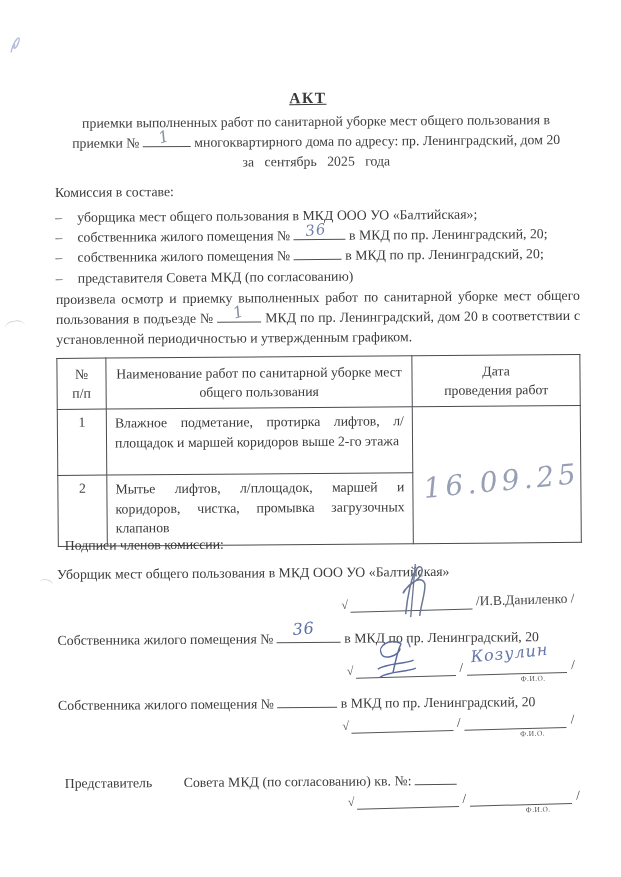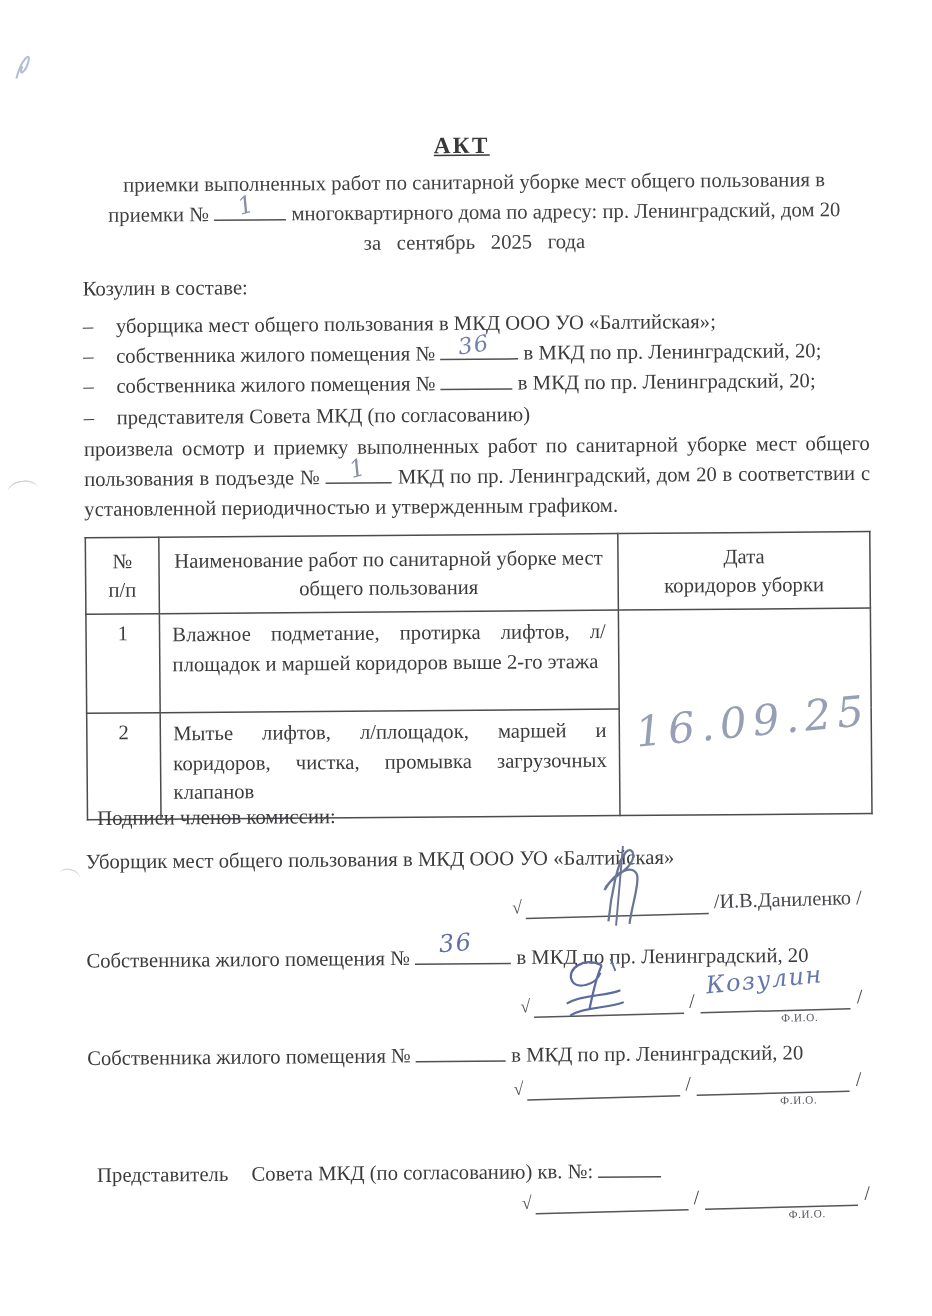--- a/index.html
+++ b/index.html
@@ -37,21 +37,21 @@
   td.cdate{position:relative;}
   tr.r1 td{height:54px;}
   tr.r2 td{height:56px;}
   
   .sig-heading{left:64px;top:536px;font-size:13.8px;}
   .lbl{font-size:13.8px;}
   .lbl1{left:56px;top:565px;}
   .lbl2{left:56px;top:629px;}
   .lbl3{left:56px;top:694px;}
   .lbl4{left:62px;top:772px;}
-  .gapword{margin-right:12px;}
+  .gapword{margin-right:28px;}
   .sigline{position:absolute;display:flex;align-items:flex-end;transform:rotate(-1.1deg);font-size:13.5px;color:#46464a;height:19px;}
   .sl1{left:340px;top:592px;}
   .sl2{left:345px;top:658px;}
   .sl3{left:340px;top:713px;}
   .sl4{left:345px;top:789px;}
   .slb{border-bottom:1.2px solid #55555a;height:15px;position:relative;flex:none;}
   .b122{width:122px}.b100{width:100px}.b102{width:102px}
   .check{font-size:12px;color:#55555a;margin-right:2px;line-height:15px;}
   .slash{margin:0 4px;line-height:16px;}
   .after-name{margin-left:4px;white-space:nowrap;line-height:16px;}
@@ -84,21 +84,21 @@
     <div>
       <span>приемки №</span>
       <span class="blank w48">
         <span class="hw hw-one">1</span>
       </span>
       <span>многоквартирного дома по адресу: пр. Ленинградский, дом 20</span>
     </div>
     <div class="period">за сентябрь 2025 года</div>
   </div>
 
-  <div class="abs heading">Козулин в составе:</div>
+  <div class="abs heading">Комиссия в составе:</div>
 
   <div class="abs list">
     <div class="li">
       <span class="dash">–</span>
       <span>уборщика мест общего пользования в МКД ООО УО «Балтийская»;</span>
     </div>
     <div class="li">
       <span class="dash">–</span>
       <span>
         <span>собственника жилого помещения №</span>
@@ -134,21 +134,21 @@
     <table>
       <tbody>
           <tr>
         <th class="col-num">
           <span>№</span><br>
           <span>п/п</span>
         </th>
         <th class="col-work">Наименование работ по санитарной уборке мест общего пользования</th>
         <th>
           <span>Дата</span><br>
-          <span>коридоров уборки</span>
+          <span>проведения работ</span>
         </th>
       </tr>
       <tr class="r1">
         <td class="cnum">1</td>
         <td class="cwork">Влажное подметание, протирка лифтов, л/площадок и маршей коридоров выше 2-го этажа</td>
         <td class="cdate" rowspan="2">
           <span class="hw hw-date">16.09.25</span>
         </td>
       </tr>
       <tr class="r2">

